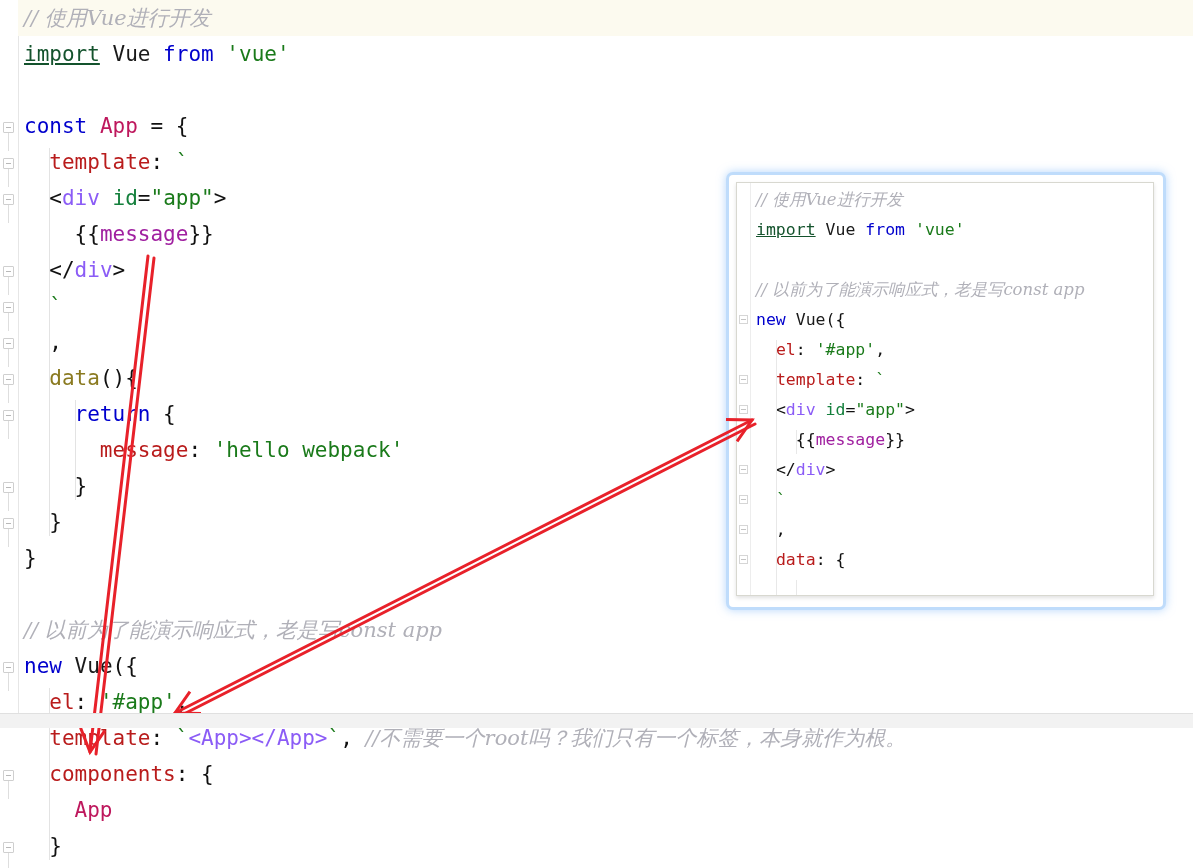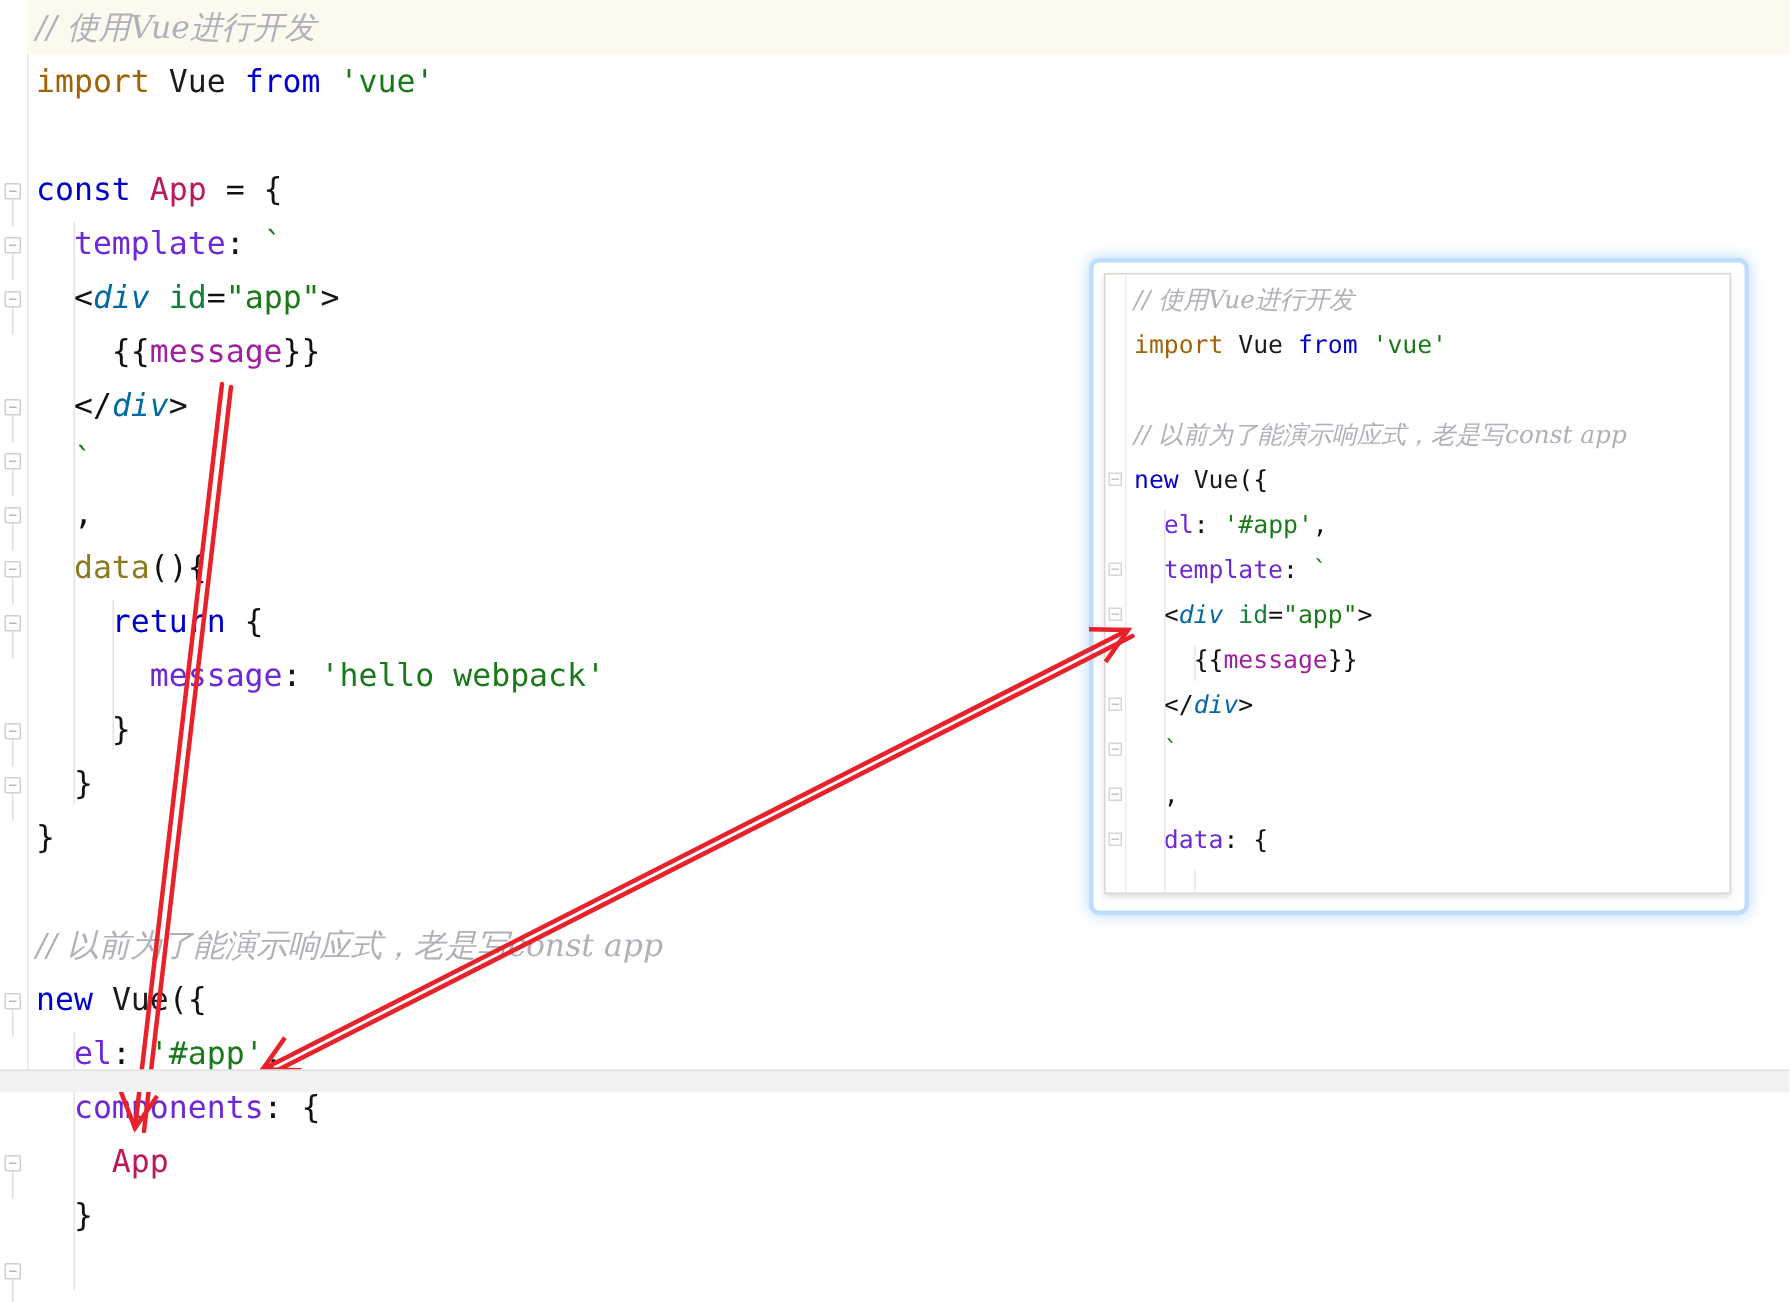--- a/index.html
+++ b/index.html
@@ -70,29 +70,29 @@
 
   
   .guide {
     position: absolute;
     width: 1px;
     background: #e3e3e3;
   }
 
   
   .kw       { color: #0000cd; }
-  .kw-u     { color: #a16207; }
+  .kw-u     { color: #14532d; text-decoration: underline; }
   .ident    { color: #1a1a1a; }
   .cls      { color: #be185d; }
-  .prop     { color: #6d28d9; }
+  .prop     { color: #b91c1c; }
   .str      { color: #1a7a1a; }
   .cmt      { color: #b0b0b8; font-style: italic; font-family: "DejaVu Serif","Liberation Serif",serif; }
   .fn       { color: #8a7a20; }
   .punc     { color: #111111; }
-  .tag      { color: #0369a1; font-style: italic; }
+  .tag      { color: #8b5cf6; }
   .attr     { color: #15803d; }
   .tick     { color: #1a7a1a; }
   .mus      { color: #a020a0; }
 
   
   #inset {
     position: absolute;
     left: 729px; top: 175px;
     width: 434px; height: 432px;
     border-radius: 4px;
@@ -204,20 +204,21 @@
       <div class="line"><span class="punc">  </span><span class="fn">data</span><span class="punc">(){</span></div>
       <div class="line"><span class="punc">    </span><span class="kw">return</span><span class="punc"> {</span></div>
       <div class="line"><span class="punc">      </span><span class="prop">message</span><span class="punc">: </span><span class="str">'hello webpack'</span></div>
       <div class="line"><span class="punc">    }</span></div>
       <div class="line"><span class="punc">  }</span></div>
       <div class="line"><span class="punc">}</span></div>
       <div class="line">&nbsp;</div>
       <div class="line"><span class="cmt">// </span><span class="cmt">以前为了能演示响应式，老是写const app</span></div>
       <div class="line"><span class="kw">new</span><span class="punc"> </span><span class="ident">Vue</span><span class="punc">({</span></div>
       <div class="line"><span class="punc">  </span><span class="prop">el</span><span class="punc">: </span><span class="str">'#app'</span><span class="punc">,</span></div>
+      <div class="line"><span class="punc">  </span><span class="prop">template</span><span class="punc">: </span><span class="tick">`</span><span class="tag">&lt;App&gt;&lt;/App&gt;</span><span class="tick">`</span><span class="punc">, </span><span class="cmt">//不需要一个root吗？我们只有一个标签，本身就作为根。</span></div>
       <div class="line"><span class="punc">  </span><span class="prop">components</span><span class="punc">: {</span></div>
       <div class="line"><span class="punc">    </span><span class="cls">App</span></div>
       <div class="line"><span class="punc">  }</span></div>
       <div class="line"></div>
       <div class="guide" style="left: 31.3px; top: 148px; height: 388px;"></div>
       <div class="guide" style="left: 31.3px; top: 688px; height: 172px;"></div>
       <div class="guide" style="left: 56.6px; top: 400px; height: 100px;"></div>
     </div>
 
   <div id="inset">

